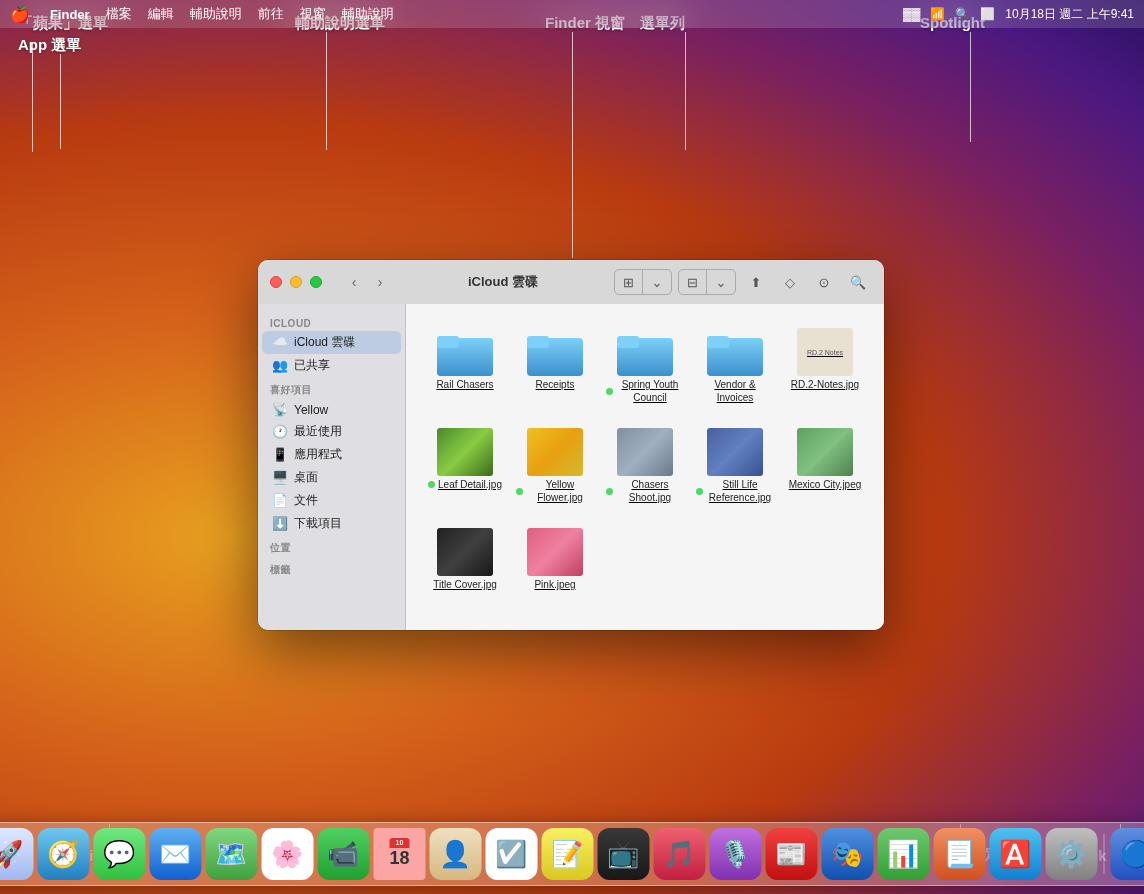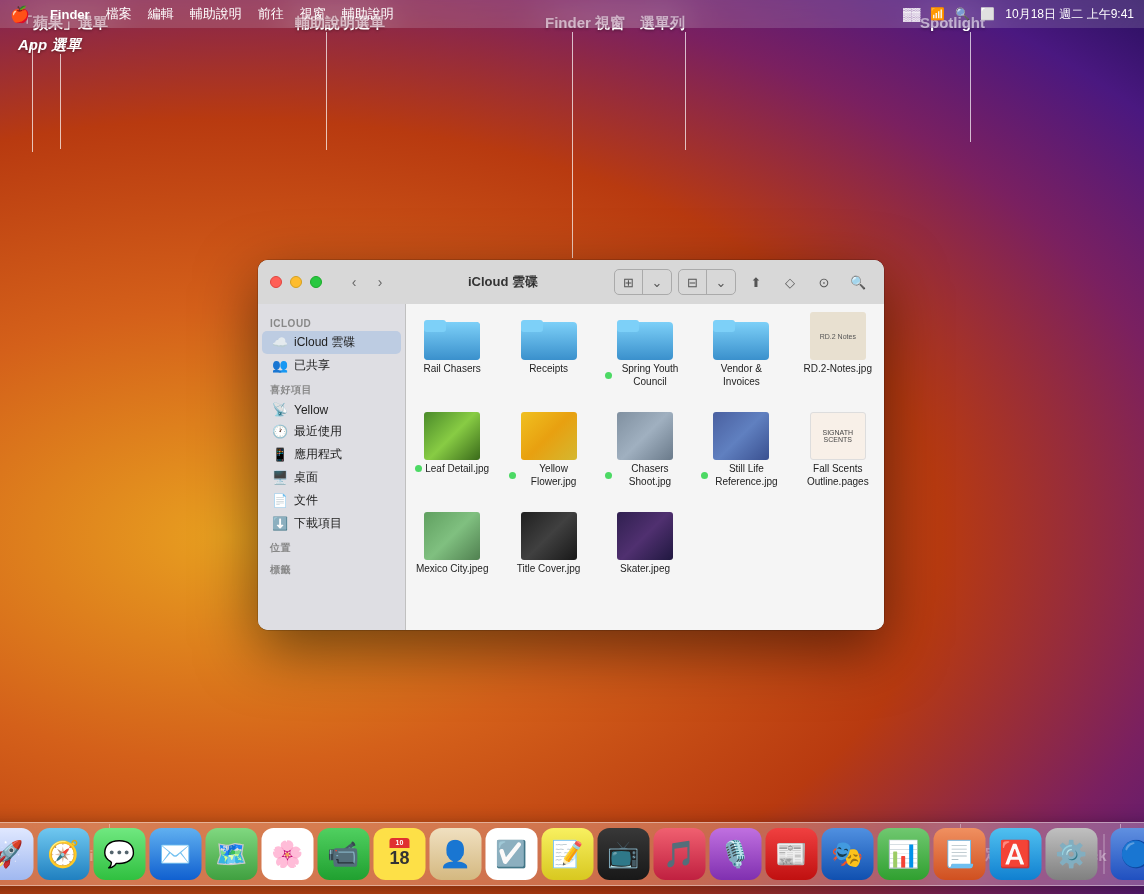--- a/index.html
+++ b/index.html
@@ -190,23 +190,24 @@
     .sidebar-item.active { background: rgba(0,100,220,0.15); }
     .sidebar-icon {
       font-size: 13px;
       width: 16px;
       text-align: center;
     }
 
     
     .finder-content {
       flex: 1;
-      padding: 0;
+      padding: 16px;
       overflow-y: auto;
       background: #f5f5f5;
+      text-decoration: underline;
     }
     .file-grid {
       display: grid;
       grid-template-columns: repeat(5, 1fr);
       gap: 10px 4px;
     }
     .file-item {
       display: flex;
       flex-direction: column;
       align-items: center;
@@ -321,21 +322,21 @@
   <div class="menubar-right">
     <span>▓▓</span>
     <span>📶</span>
     <span>🔍</span>
     <span>⬜</span>
     <span>10月18日 週二 上午9:41</span>
   </div>
 </div>
 
 <div class="callout" style="top: 14px; left: 18px;">「蘋果」選單</div>
-<div class="callout" style="top: 36px; left: 18px; font-style: italic;">App 選單</div>
+<div class="callout" style="top: 36px; left: 18px;">App 選單</div>
 <div class="callout" style="top: 14px; left: 295px;">輔助說明選單</div>
 <div class="callout" style="top: 14px; left: 545px;">Finder 視窗</div>
 <div class="callout" style="top: 14px; left: 640px;">選單列</div>
 <div class="callout" style="top: 14px; left: 920px;">Spotlight</div>
 
 <div class="callout-line" style="top: 42px; left: 32px; height: 110px;"></div>
 <div class="callout-line" style="top: 54px; left: 60px; height: 95px;"></div>
 <div class="callout-line" style="top: 32px; left: 326px; height: 118px;"></div>
 <div class="callout-line" style="top: 32px; left: 572px; height: 226px;"></div>
 <div class="callout-line" style="top: 32px; left: 685px; height: 118px;"></div>
@@ -507,51 +508,43 @@
           <span class="file-label dot-label">Chasers Shoot.jpg</span>
         </div>
 
         <div class="file-item">
           <div class="file-icon">
             <div class="thumb thumb-still" style="width:56px;height:48px;border-radius:3px;"></div>
           </div>
           <span class="file-label dot-label">Still Life Reference.jpg</span>
         </div>
 
-        <div class="file-item">
-          <div class="file-icon">
-            <div style="width:56px;height:48px;border-radius:3px;background:#f8f0e8;display:flex;align-items:center;justify-content:center;font-size:7px;color:#444;text-align:center;padding:2px;border:1px solid #ddd;">
-              <span>SIGNATH<br>SCENTS</span>
-            </div>
-          </div>
-          <span class="file-label">Fall Scents Outline.pages</span>
-        </div>
 
         <div class="file-item">
           <div class="file-icon">
             <div class="thumb thumb-mexico" style="width:56px;height:48px;border-radius:3px;"></div>
           </div>
           <span class="file-label">Mexico City.jpeg</span>
         </div>
 
         <div class="file-item">
           <div class="file-icon">
             <div class="thumb thumb-title" style="width:56px;height:48px;border-radius:3px;"></div>
           </div>
           <span class="file-label">Title Cover.jpg</span>
         </div>
 
 
-
-        <div class="file-item">
-          <div class="file-icon">
-            <div class="thumb thumb-skater" style="width:56px;height:48px;border-radius:3px;"></div>
-          </div>
-          <span class="file-label">Skater.jpeg</span>
-        </div>
+        <div class="file-item">
+          <div class="file-icon">
+            <div class="thumb thumb-pink" style="width:56px;height:48px;border-radius:3px;"></div>
+          </div>
+          <span class="file-label">Pink.jpeg</span>
+        </div>
+
 
       </div>
     </div>
   </div>
 </div>
 
 <div class="dock-container">
   <div class="dock">
 
     <div class="dock-item" style="background:linear-gradient(180deg,#e0e8ff,#a0b8f0);border-radius:12px;">
@@ -575,21 +568,21 @@
     </div>
 
     <div class="dock-item" style="background:white;border-radius:12px;">
       <span style="font-size:26px;">🌸</span>
     </div>
 
     <div class="dock-item" style="background:linear-gradient(180deg,#50d060,#20a030);border-radius:12px;">
       <span style="font-size:26px;">📹</span>
     </div>
 
-    <div class="dock-item" style="background:#fde047;border-radius:12px;">
+    <div class="dock-item" style="background:#fca5a5;border-radius:4px;">
       <div style="font-size:8px;font-weight:700;color:#e03030;text-align:center;line-height:1.2;">
           <div style="background:#e03030;color:white;border-radius:3px 3px 0 0;padding:1px 4px;font-size:7px;">10</div>
           <div style="font-size:18px;color:#333;font-weight:700;">18</div>
         </div>
     </div>
 
     <div class="dock-item" style="background:linear-gradient(180deg,#f0e0c0,#d4b880);border-radius:12px;">
       <span style="font-size:26px;">👤</span>
     </div>
 

